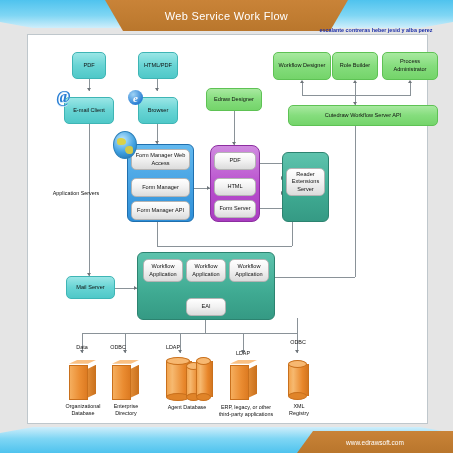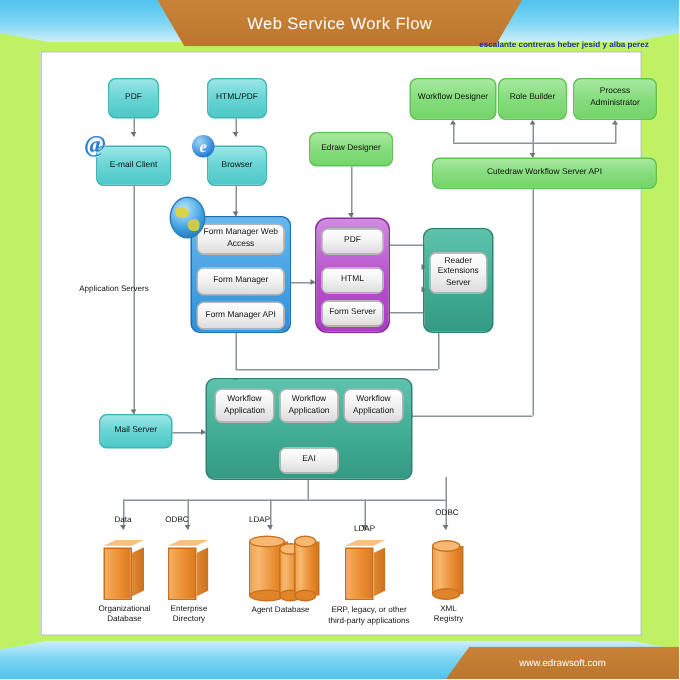--- a/index.html
+++ b/index.html
@@ -1,17 +1,17 @@
 <!DOCTYPE html>
 <html><head>
 <meta charset="utf-8">
 <style>
   html,body{margin:0;padding:0;background:#ffffff;}
   body{font-family:"Liberation Sans",sans-serif;}
-  #stage{position:relative;width:453px;height:453px;overflow:hidden;background:#bef264;}
+  #stage{position:relative;width:453px;height:453px;overflow:hidden;background:#e5e5e5;}
 
   
   .band-blue{position:absolute;left:0;top:0;width:453px;height:28px;
     background:linear-gradient(to bottom,#4fc3ee 0%,#7fd6f4 55%,#cfeefb 100%);
     clip-path:polygon(0 0,453px 0,453px 22px,420px 28px,33px 28px,0 22px);}
   .band-orange{position:absolute;left:105px;top:0;width:243px;height:31px;
     background:linear-gradient(to bottom,#c98338 0%,#c07c31 60%,#b9762c 100%);
     clip-path:polygon(0 0,243px 0,225px 31px,18px 31px);
     display:flex;align-items:center;justify-content:center;}
   .band-orange span{color:#fff;font-size:11px;letter-spacing:.3px;}

